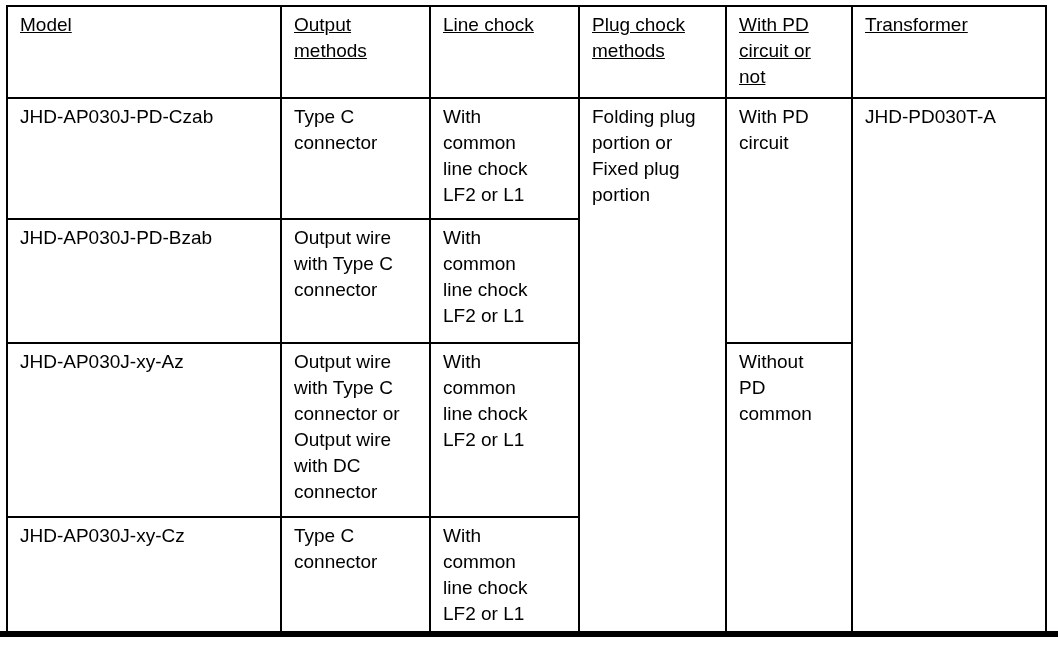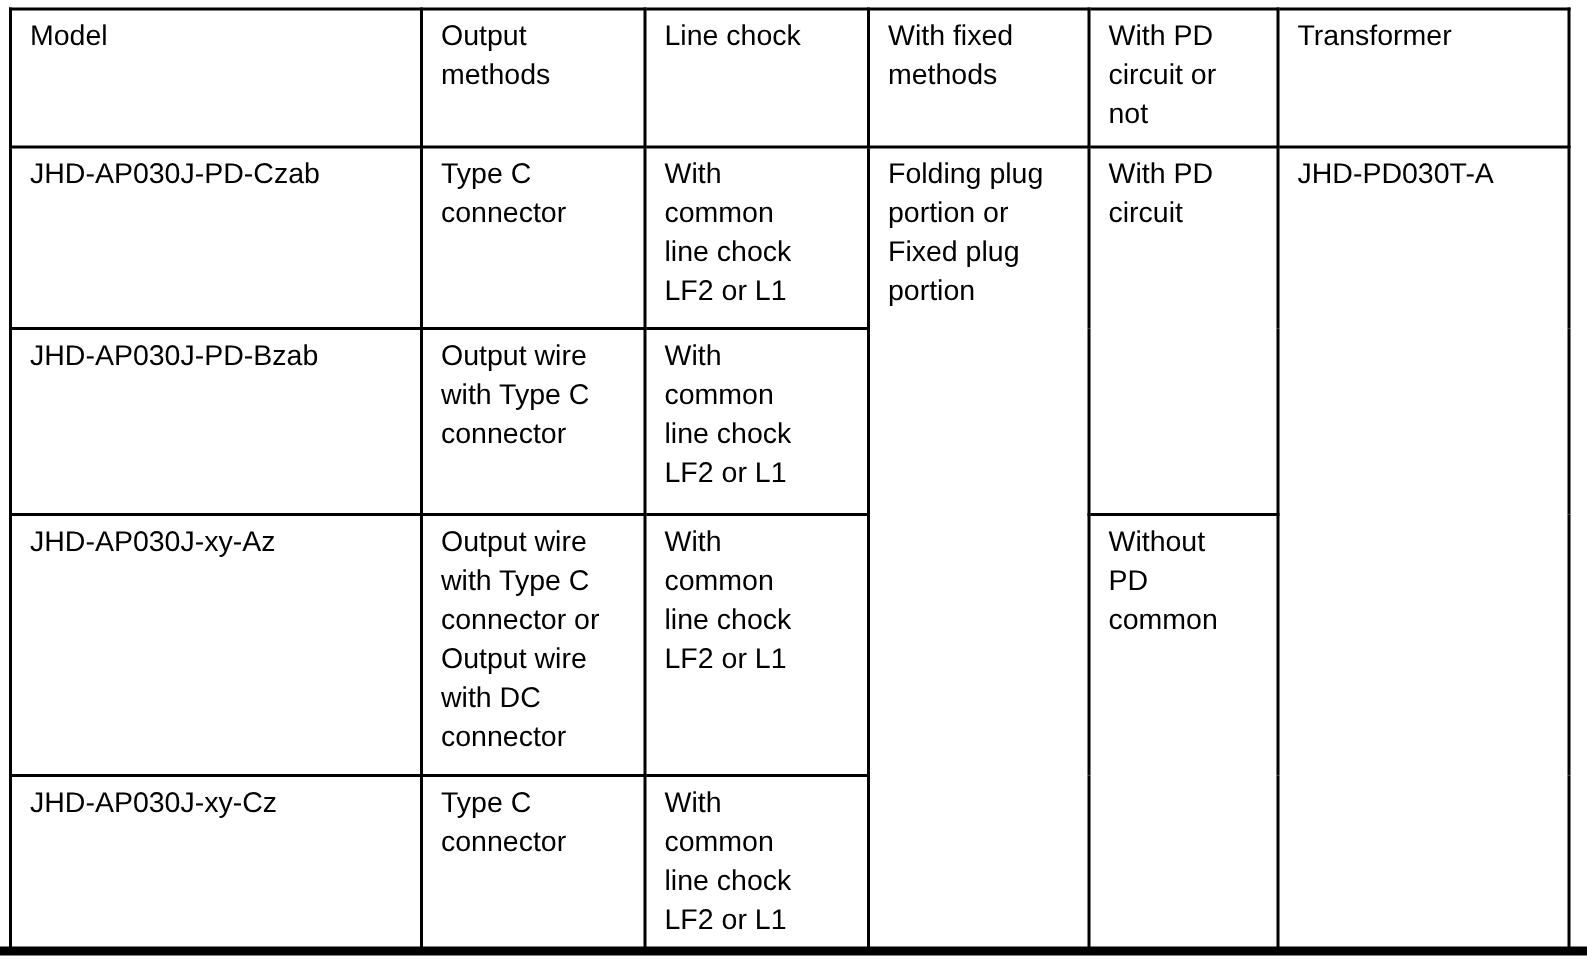--- a/index.html
+++ b/index.html
@@ -31,21 +31,21 @@
     border: 2px solid #000000;
     vertical-align: top;
     text-align: left;
     padding: 5px 8px 4px 12px;
     font-size: 19px;
     line-height: 26px;
     font-weight: normal;
     white-space: pre-line;
     overflow: hidden;
   }
-  tr.r-head { height: 92px; }
+  tr.r-head { height: 92px; text-decoration: underline; }
   tr.r1 { height: 121px; }
   tr.r2 { height: 124px; }
   tr.r3 { height: 174px; padding-left: 36px; }
   tr.r4 { height: 118px; }
   .bottom-rule {
     position: absolute;
     left: 0;
     top: 631px;
     width: 1058px;
     height: 6px;
@@ -65,21 +65,21 @@
       <col style="width:147px">
       <col style="width:126px">
       <col style="width:194px">
     </colgroup>
     <tbody>
       <tr class="r-head">
         <td>Model</td>
         <td>Output
 methods</td>
         <td>Line chock</td>
-        <td>With fixed
+        <td>Plug chock
 methods</td>
         <td>With PD
 circuit or
 not</td>
         <td>Transformer</td>
       </tr>
       <tr class="r1">
         <td>JHD-AP030J-PD-Czab</td>
         <td>Type C
 connector</td>

